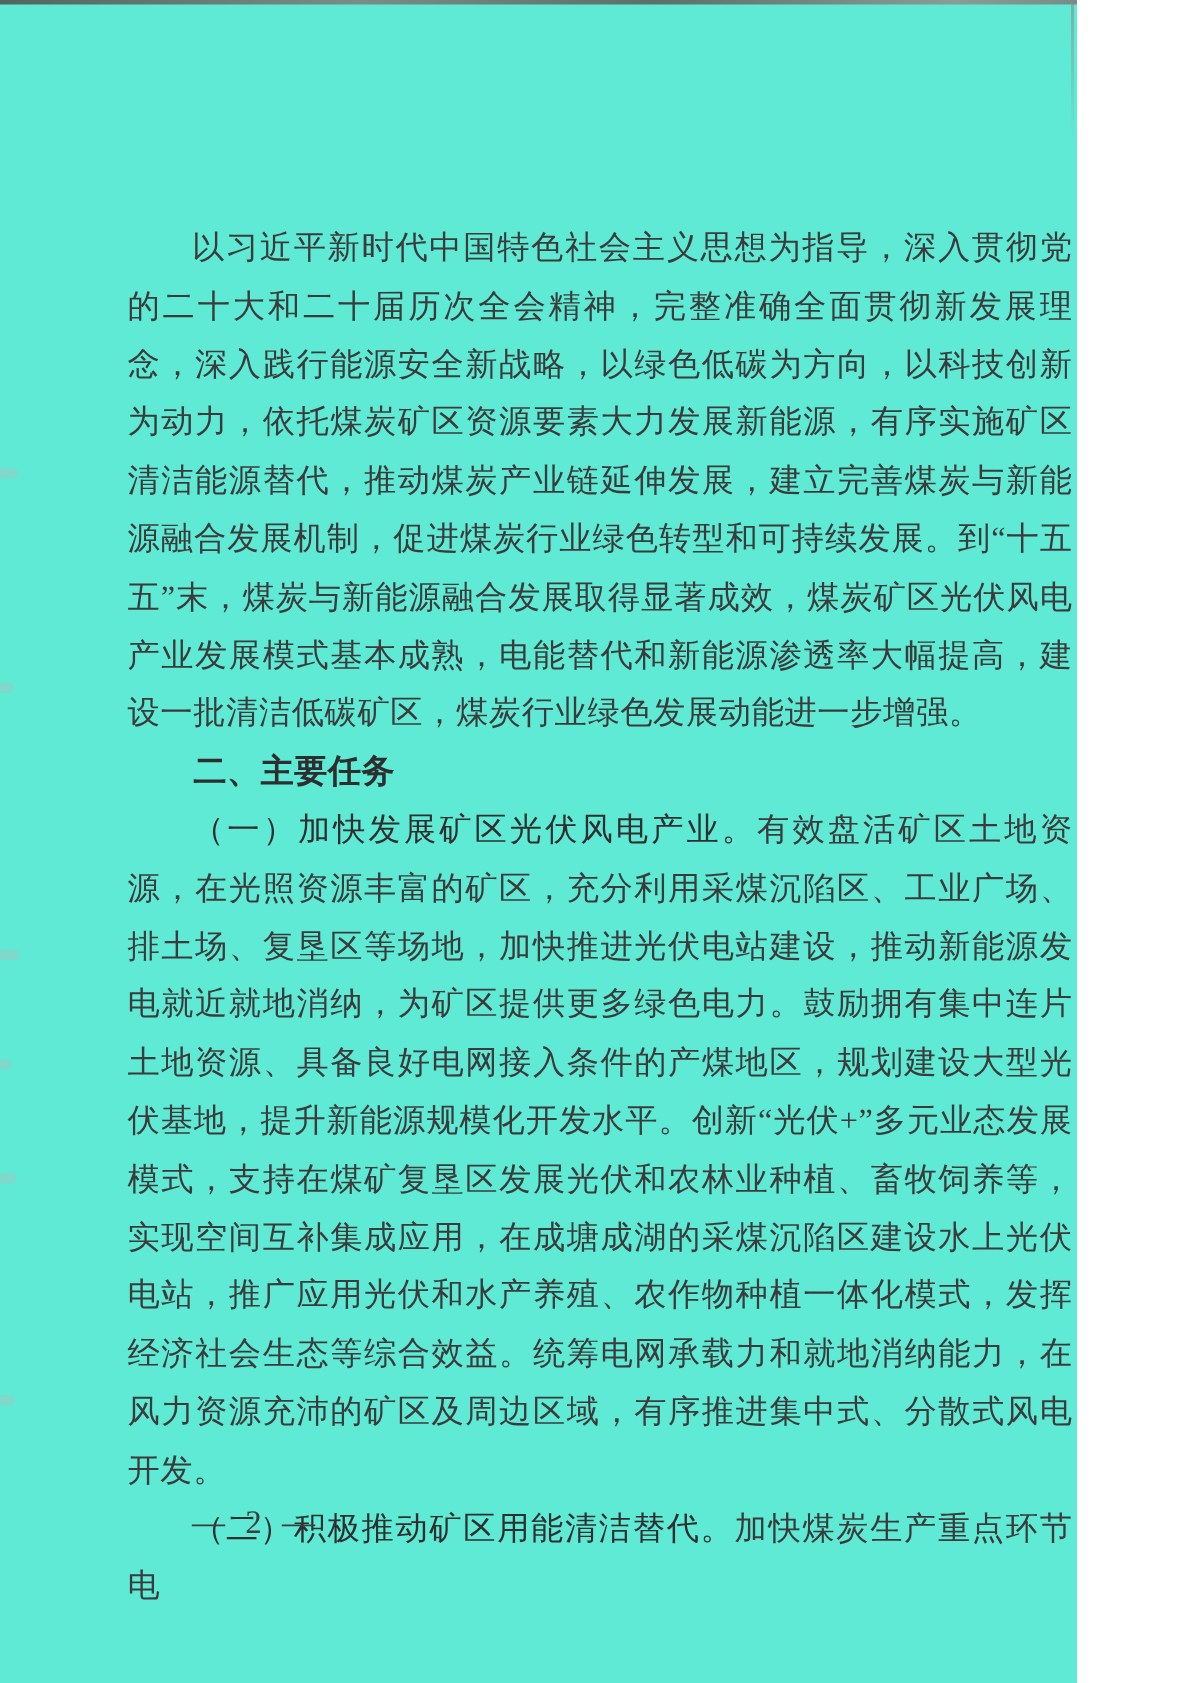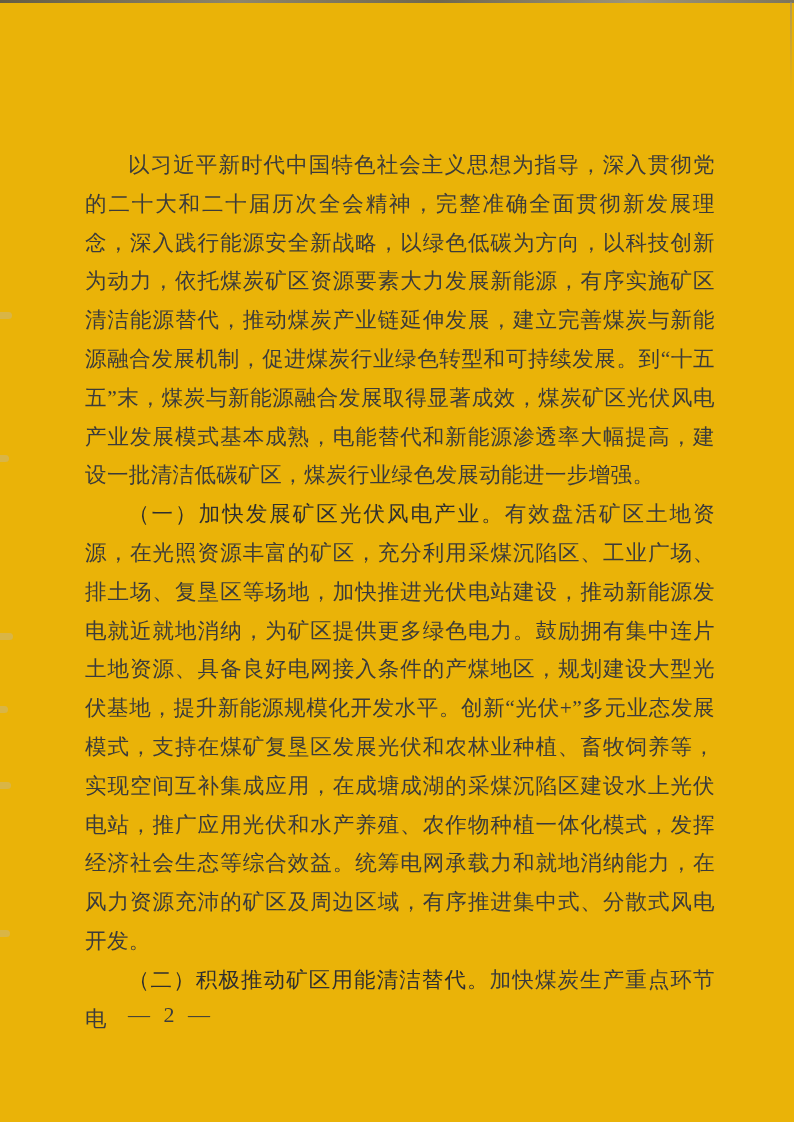--- a/index.html
+++ b/index.html
@@ -2,23 +2,23 @@
 <html><head>
 <meta charset="utf-8">
 <style>
   html, body {
     margin: 0;
     padding: 0;
     background: #ffffff;
   }
   .page {
     position: relative;
-    width: 794px;
+    width: 718px;
     height: 1122px;
-    background: #eab308;
+    background: #5eead4;
     overflow: hidden;
     font-family: "Liberation Serif", "DejaVu Serif", serif;
     color: #3b3b3b;
   }
   
   .scan-top-edge {
     position: absolute;
     top: 0; left: 0;
     width: 794px; height: 3px;
     background: linear-gradient(90deg, #4e4e4e 0%, #7d7d7d 30%, #5a5a5a 55%, #8f8f8f 80%, #6a6a6a 100%);
@@ -94,18 +94,19 @@
   <div class="scan-right-edge"></div>
   <div class="smudge s1"></div>
   <div class="smudge s2"></div>
   <div class="smudge s3"></div>
   <div class="smudge s4"></div>
   <div class="smudge s5"></div>
   <div class="smudge s6"></div>
 
   <div class="content" id="doc-body">
       <p class="para">以习近平新时代中国特色社会主义思想为指导，深入贯彻党的二十大和二十届历次全会精神，完整准确全面贯彻新发展理念，深入践行能源安全新战略，以绿色低碳为方向，以科技创新为动力，依托煤炭矿区资源要素大力发展新能源，有序实施矿区清洁能源替代，推动煤炭产业链延伸发展，建立完善煤炭与新能源融合发展机制，促进煤炭行业绿色转型和可持续发展。到“十五五”末，煤炭与新能源融合发展取得显著成效，煤炭矿区光伏风电产业发展模式基本成熟，电能替代和新能源渗透率大幅提高，建设一批清洁低碳矿区，煤炭行业绿色发展动能进一步增强。</p>
+      <h2 class="heading">二、主要任务</h2>
       <p class="para"><b class="lead">（一）加快发展矿区光伏风电产业。</b>有效盘活矿区土地资源，在光照资源丰富的矿区，充分利用采煤沉陷区、工业广场、排土场、复垦区等场地，加快推进光伏电站建设，推动新能源发电就近就地消纳，为矿区提供更多绿色电力。鼓励拥有集中连片土地资源、具备良好电网接入条件的产煤地区，规划建设大型光伏基地，提升新能源规模化开发水平。创新“光伏+”多元业态发展模式，支持在煤矿复垦区发展光伏和农林业种植、畜牧饲养等，实现空间互补集成应用，在成塘成湖的采煤沉陷区建设水上光伏电站，推广应用光伏和水产养殖、农作物种植一体化模式，发挥经济社会生态等综合效益。统筹电网承载力和就地消纳能力，在风力资源充沛的矿区及周边区域，有序推进集中式、分散式风电开发。</p>
       <p class="para"><b class="lead">（二）积极推动矿区用能清洁替代。</b>加快煤炭生产重点环节电</p>
     </div>
 
   <div class="page-number">— 2 —</div>
 </div>
 
 </body></html>

